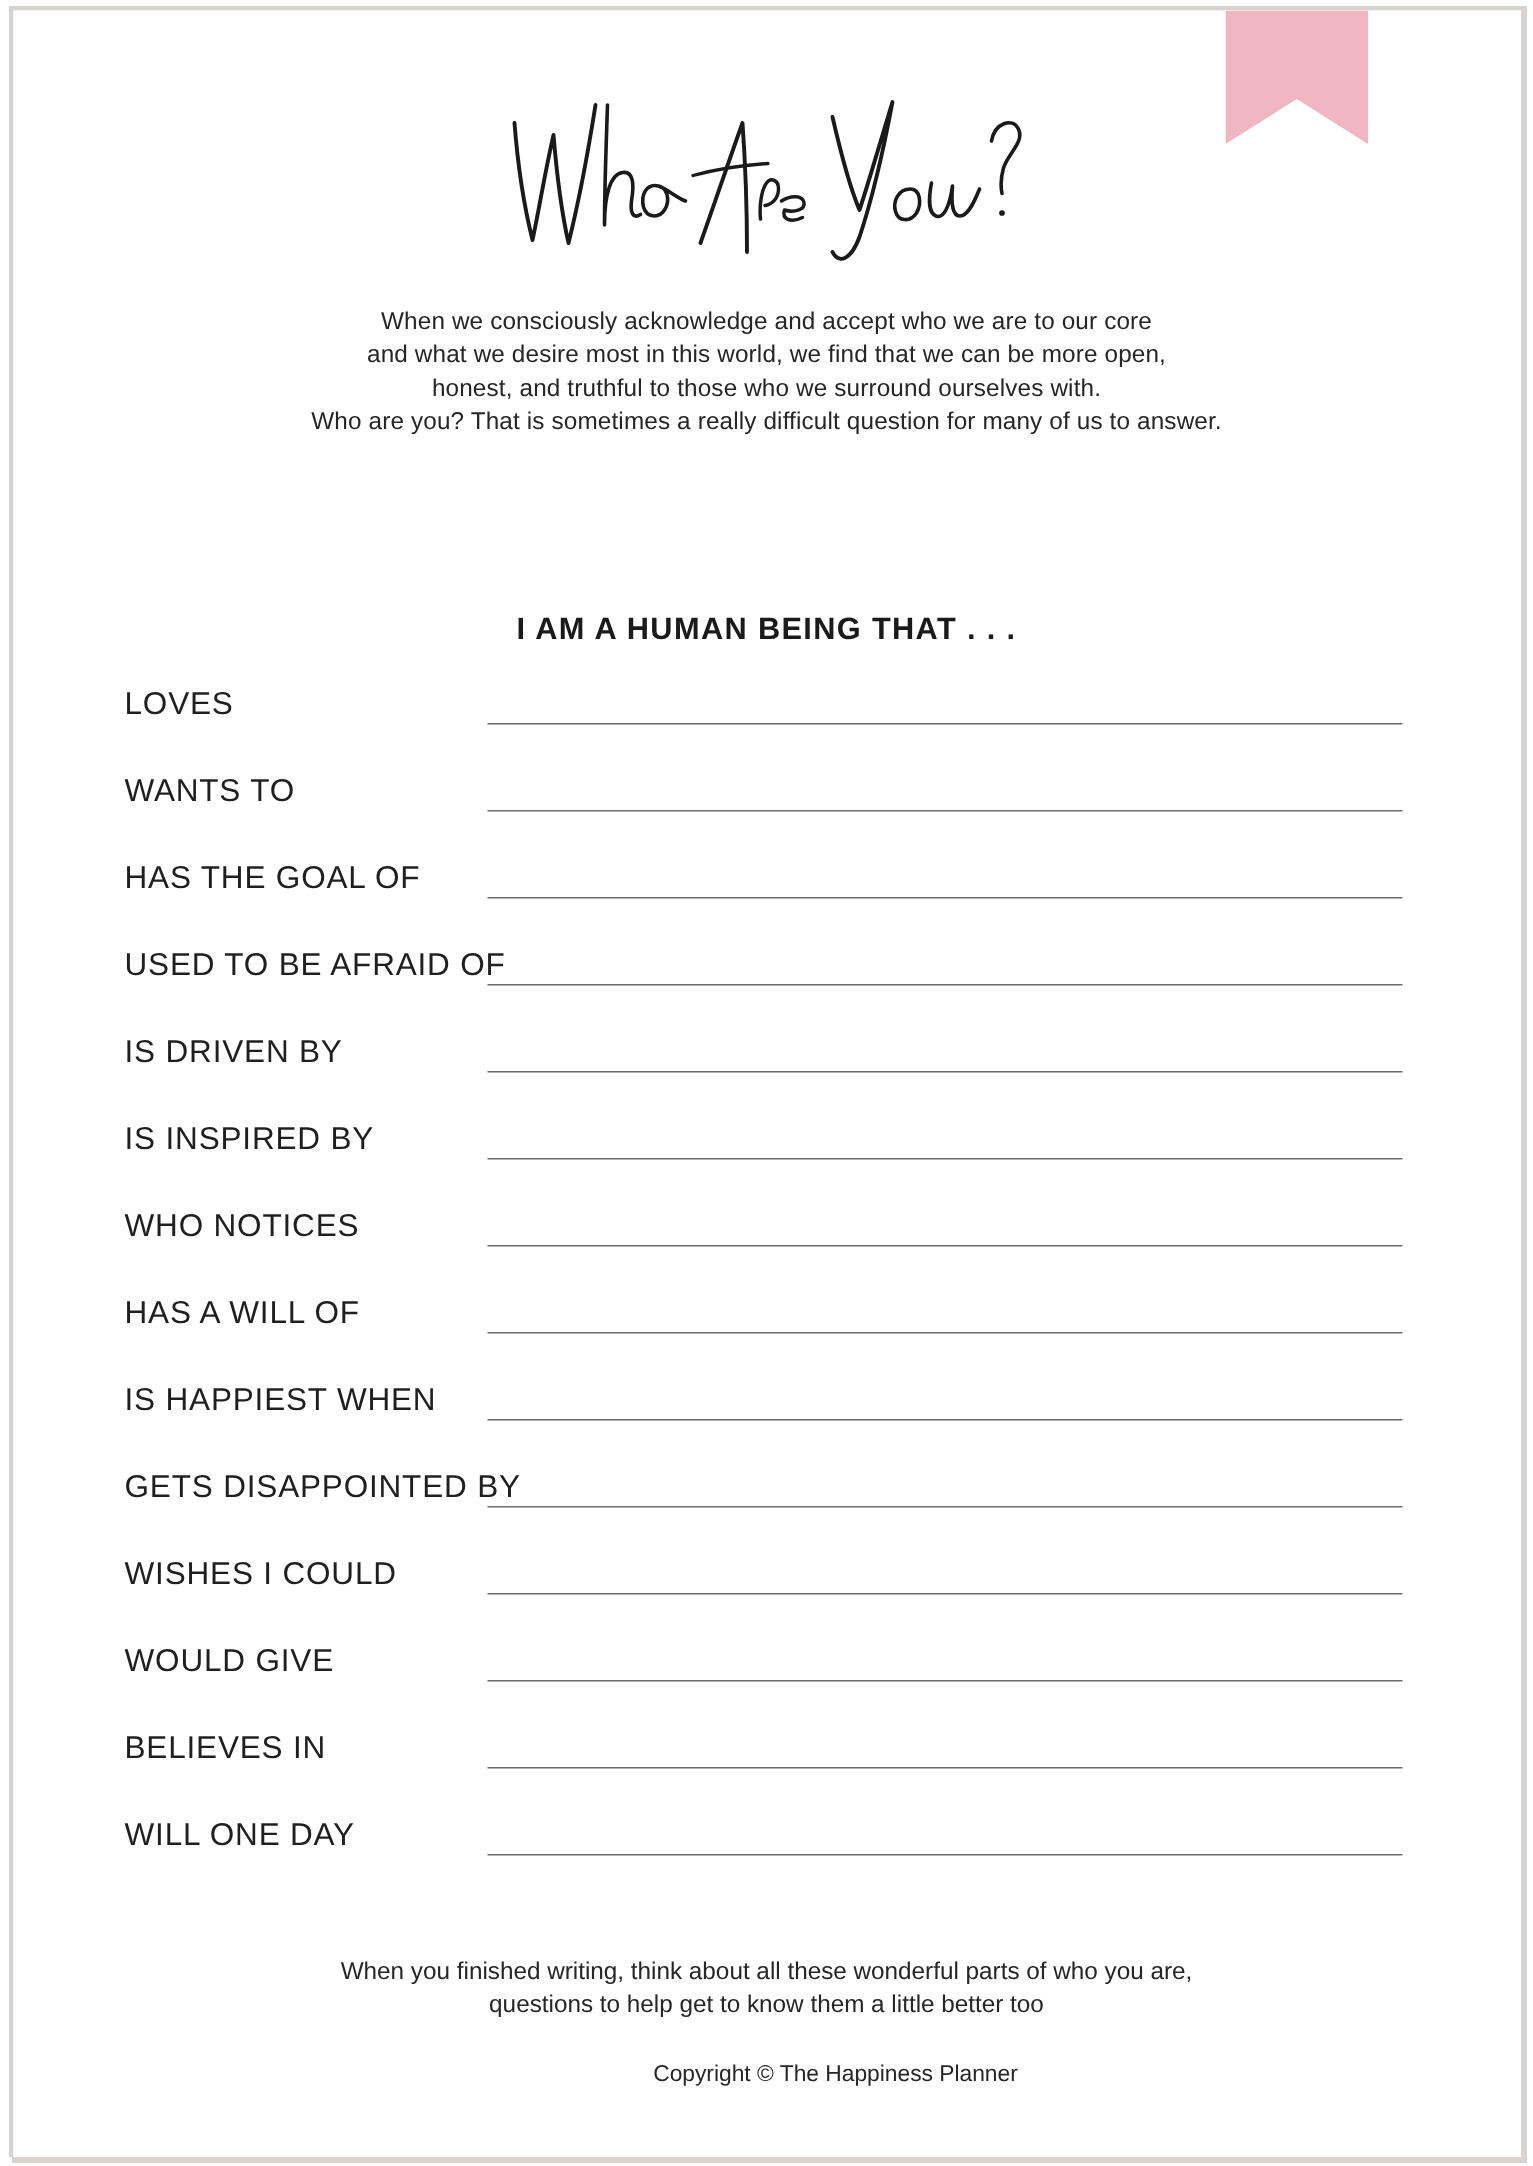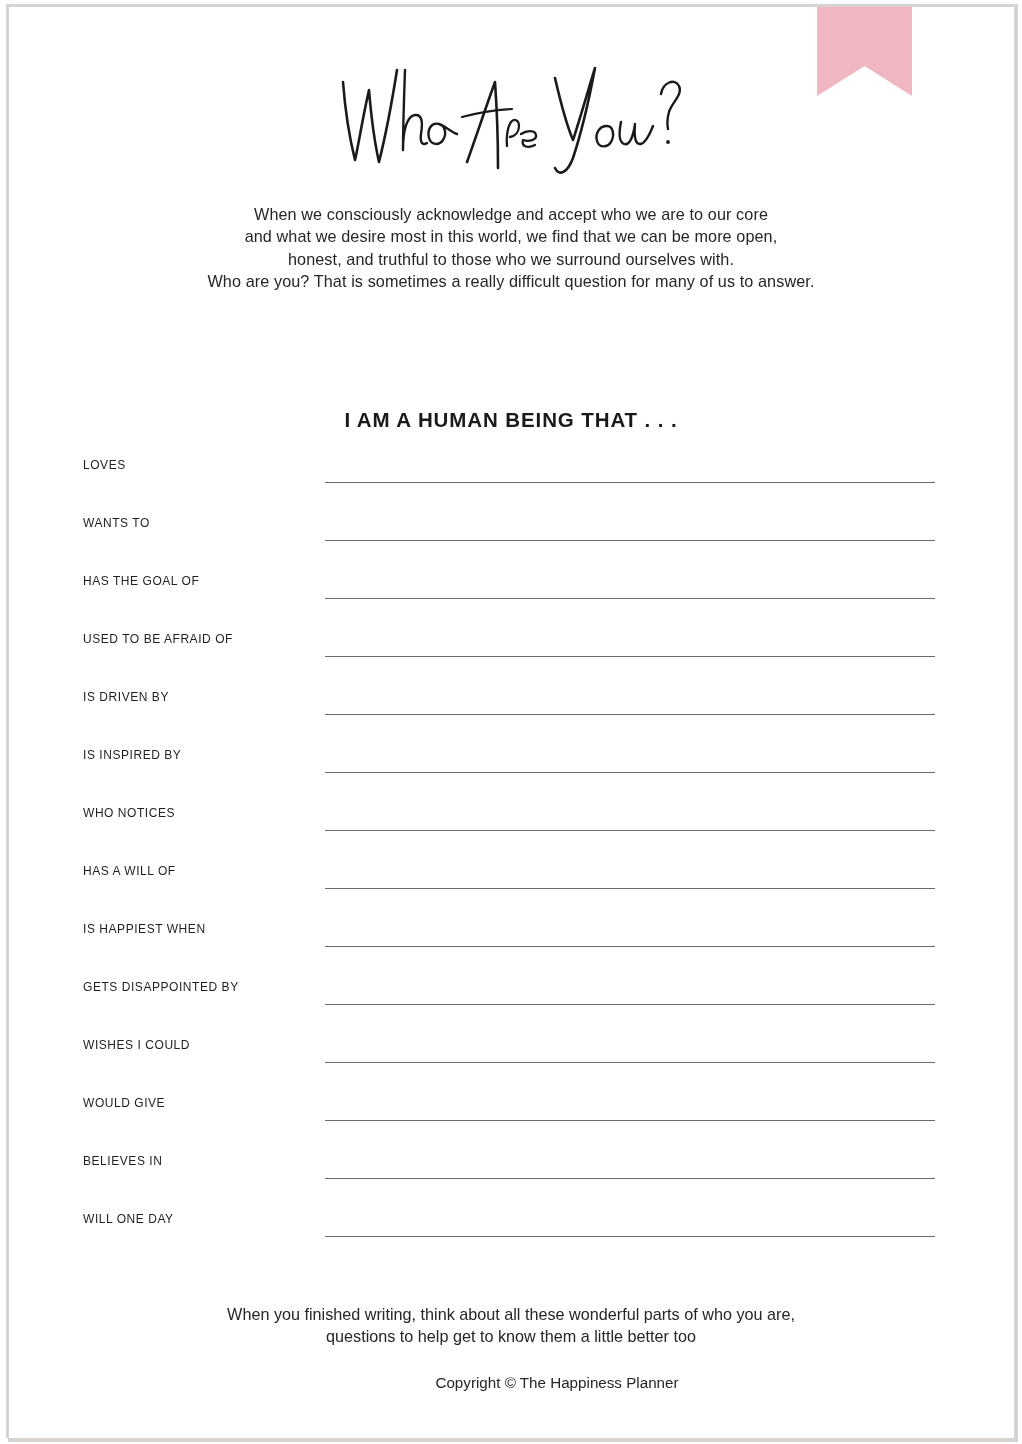--- a/index.html
+++ b/index.html
@@ -107,21 +107,21 @@
     width: 1022px;
   }
   .prompt-row {
     position: relative;
     height: 58px;
   }
   .prompt-label {
     position: absolute;
     left: 83px;
     top: 11px;
-    font-size: 12px;
+    font-size: 21px;
     letter-spacing: 0.55px;
     color: #1f1f1f;
     white-space: nowrap;
   }
   .prompt-line {
     position: absolute;
     top: 35px;
     right: 87px;
     height: 0;
     border-top: 1.3px solid #6b6b6b;

